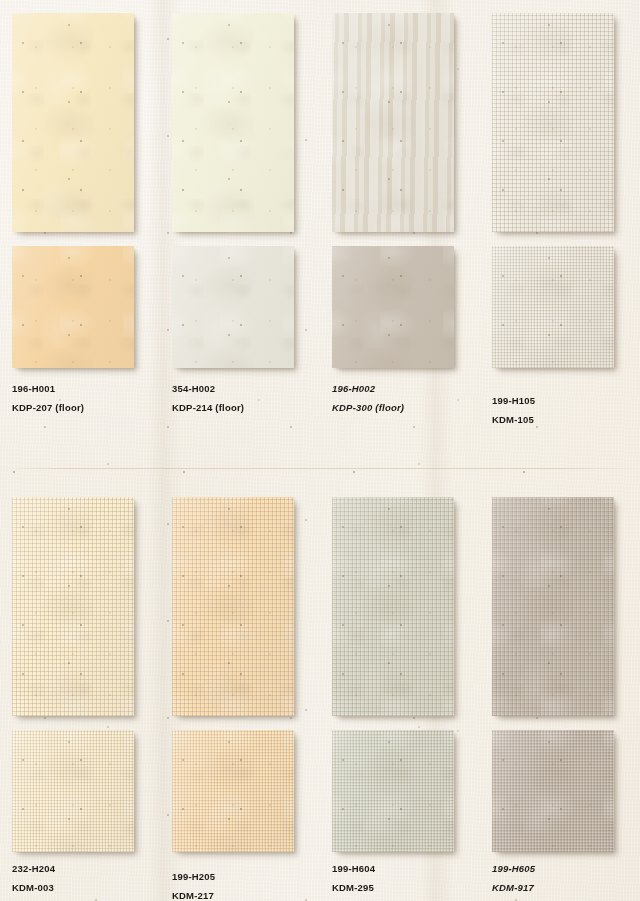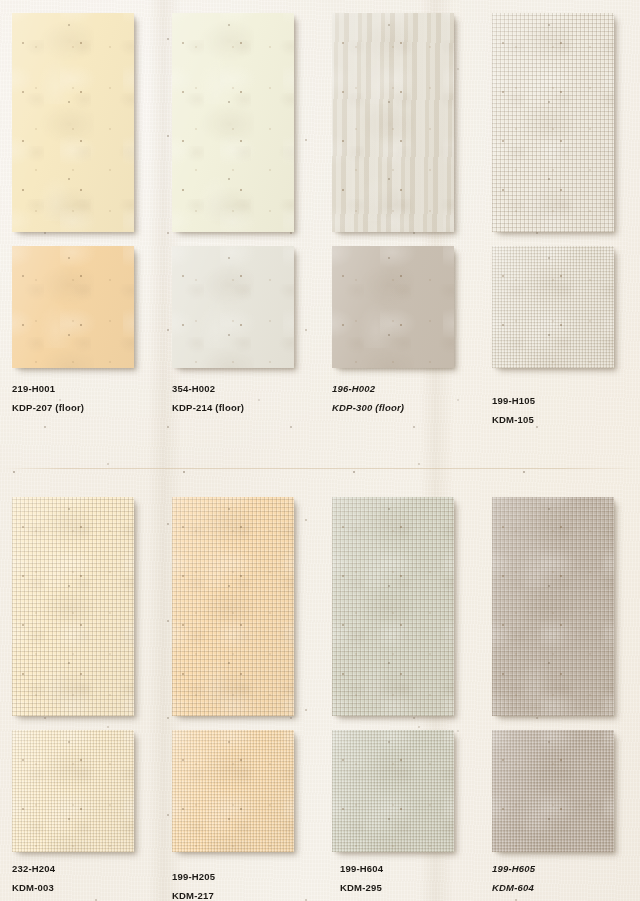--- a/index.html
+++ b/index.html
@@ -190,21 +190,21 @@
             <div class="fleck"></div>
             <div class="sheen"></div>
           </div>
           <div class="swatch" style="top: 246px; height: 122px;">
             <div class="tint" style="background: rgb(245, 213, 164);"></div>
             <div class="mottle"></div>
             <div class="fleck"></div>
             <div class="sheen"></div>
           </div>
           <div class="swatch-label" style="top: 384px;">
-            <span class="code-top">219-H001</span>
+            <span class="code-top">196-H001</span>
             <span class="code-bottom">KDP-207 (floor)</span>
           </div>
         </div>
         <div class="swatch-column" style="left: 172px;">
           <div class="swatch" style="top: 13px; height: 219px;">
             <div class="tint" style="background: rgb(242, 241, 220);"></div>
             <div class="mottle"></div>
             <div class="fleck"></div>
             <div class="sheen"></div>
           </div>
@@ -308,21 +308,21 @@
             <div class="fleck"></div>
             <div class="sheen"></div>
           </div>
           <div class="swatch" style="top: 246px; height: 122px;">
             <div class="tint" style="background: rgb(211, 212, 196);"></div>
             <div class="mottle"></div>
             <div class="weave fine"></div>
             <div class="fleck"></div>
             <div class="sheen"></div>
           </div>
-          <div class="swatch-label" style="top: 380px; margin-left: 8px;">
+          <div class="swatch-label" style="top: 380px;">
             <span class="code-top">199-H604</span>
             <span class="code-bottom">KDM-295</span>
           </div>
         </div>
         <div class="swatch-column" style="left: 492px;">
           <div class="swatch" style="top: 13px; height: 219px;">
             <div class="tint" style="background: rgb(195, 184, 171);"></div>
             <div class="mottle"></div>
             <div class="weave"></div>
             <div class="fleck"></div>
@@ -330,21 +330,21 @@
           </div>
           <div class="swatch" style="top: 246px; height: 122px;">
             <div class="tint" style="background: rgb(191, 179, 166);"></div>
             <div class="mottle"></div>
             <div class="weave fine"></div>
             <div class="fleck"></div>
             <div class="sheen"></div>
           </div>
           <div class="swatch-label" style="top: 380px; font-style: italic;">
             <span class="code-top">199-H605</span>
-            <span class="code-bottom">KDM-604</span>
+            <span class="code-bottom">KDM-917</span>
           </div>
         </div>
       </div>
     </div>
 
   <div class="section-rule" id="section-rule" style="top: 468px;"></div>
 
   <div class="paper-speckle"></div>
   <div class="paper-speckle b"></div>
 </div>

